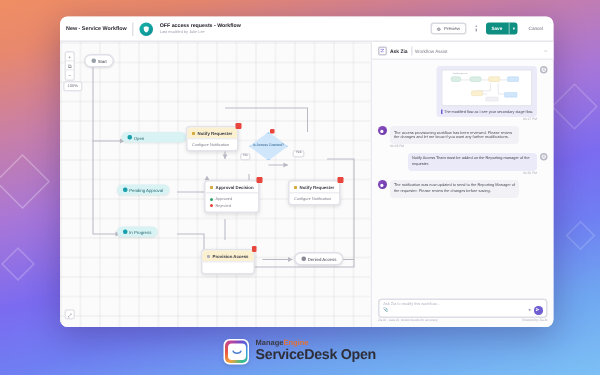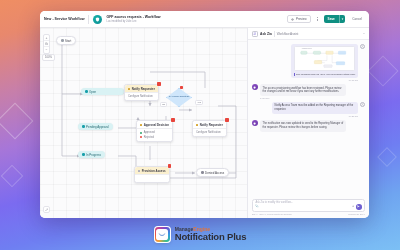--- a/index.html
+++ b/index.html
@@ -557,15 +557,15 @@
 </div>
 
 <div class="brand">
   <div class="brand-logo">
     <svg viewBox="0 0 24 24" fill="none" stroke="#4a7fd0" stroke-width="2.6" stroke-linecap="round">
       <path d="M4 9c2 6 14 6 16 0"></path>
     </svg>
   </div>
   <div class="brand-txt">
     <span class="brand-top"><span>Manage</span><em>Engine</em></span>
-    <span class="brand-main">Notification Plus</span>
+    <span class="brand-main">ServiceDesk Open</span>
   </div>
 </div>
 
 </body></html>

